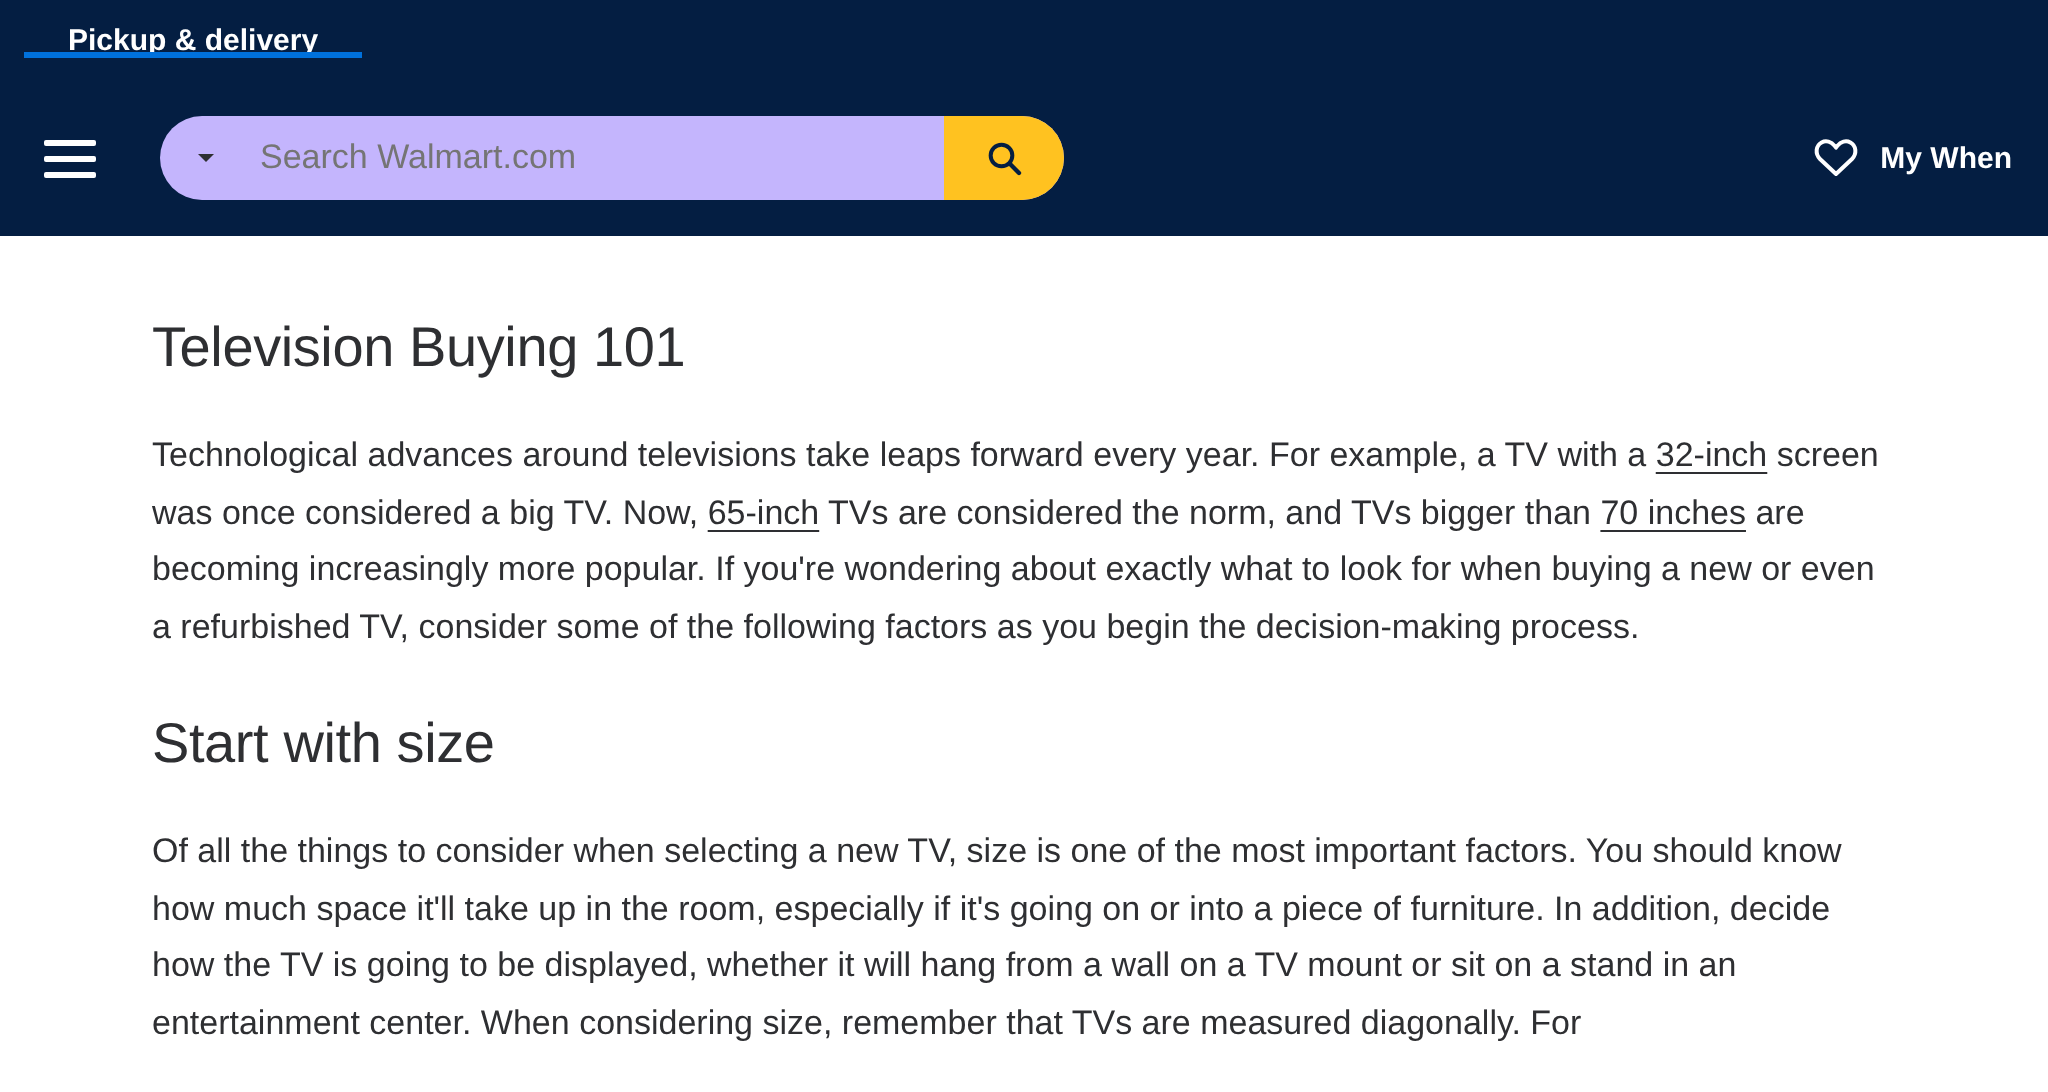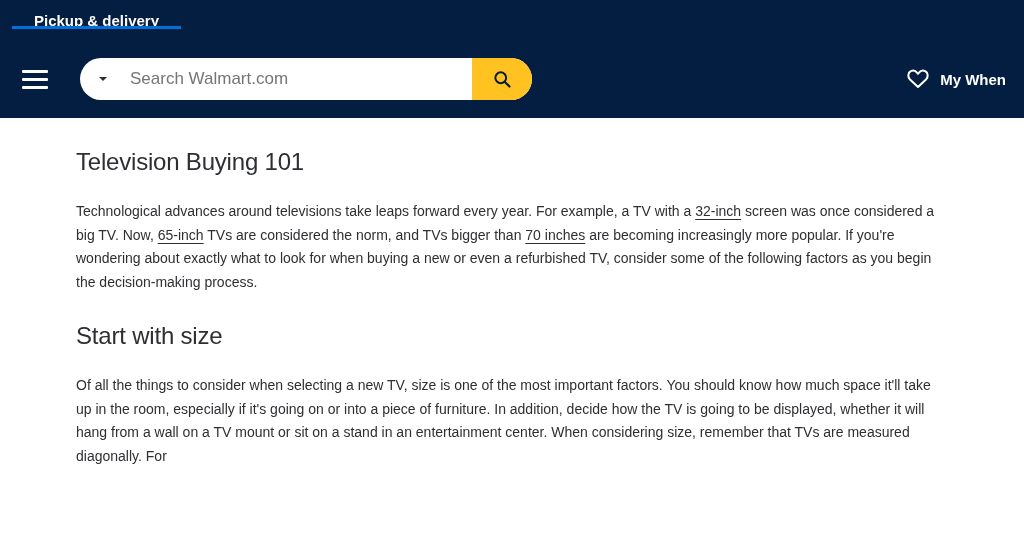--- a/index.html
+++ b/index.html
@@ -44,21 +44,21 @@
     padding: 0 18px 0 22px;
     gap: 22px;
   }
   .hamburger { display:flex; flex-direction:column; gap:5px; cursor:pointer; }
   .hamburger span { display:block; width:26px; height:3px; background:#fff; border-radius:1px; }
   .brand { display:flex; align-items:center; gap:6px; color:#fff; font-weight:700; font-size:22px; letter-spacing:0.2px; }
   .spark { display:inline-flex; }
   .searchwrap {
     flex: 0 0 452px;
     height: 42px;
-    background:#ffffff;
+    background:#c4b5fd;
     border-radius: 21px;
     display:flex;
     align-items:center;
     overflow:hidden;
     margin-left: 10px;
   }
   .search-cat {
     width:46px; height:100%;
     display:flex; align-items:center; justify-content:center;
     cursor:pointer;
@@ -76,28 +76,28 @@
   }
   .rightnav { margin-left:auto; display:flex; align-items:center; gap:28px; }
   .navitem { display:flex; align-items:center; gap:10px; color:#fff; font-weight:600; font-size:15px; cursor:pointer; }
   .content {
     max-width: 880px;
     margin: 0 auto;
     padding: 30px 4px 0 4px;
     color:#2e2f32;
   }
   h2 {
-    font-size: 24px;
+    font-size: 28px;
     font-weight: 400;
     margin-bottom: 24px;
-    margin-top: 0;
+    margin-top: 10px;
     letter-spacing: -0.2px;
   }
   p {
-    font-size: 14px;
+    font-size: 17px;
     line-height: 1.68;
     font-weight:400;
     margin-bottom: 28px;
   }
   .u { text-decoration: underline; text-underline-offset: 3px; cursor:pointer; }
 </style>
 </head>
 <body>
 
 <div class="tabbar">

